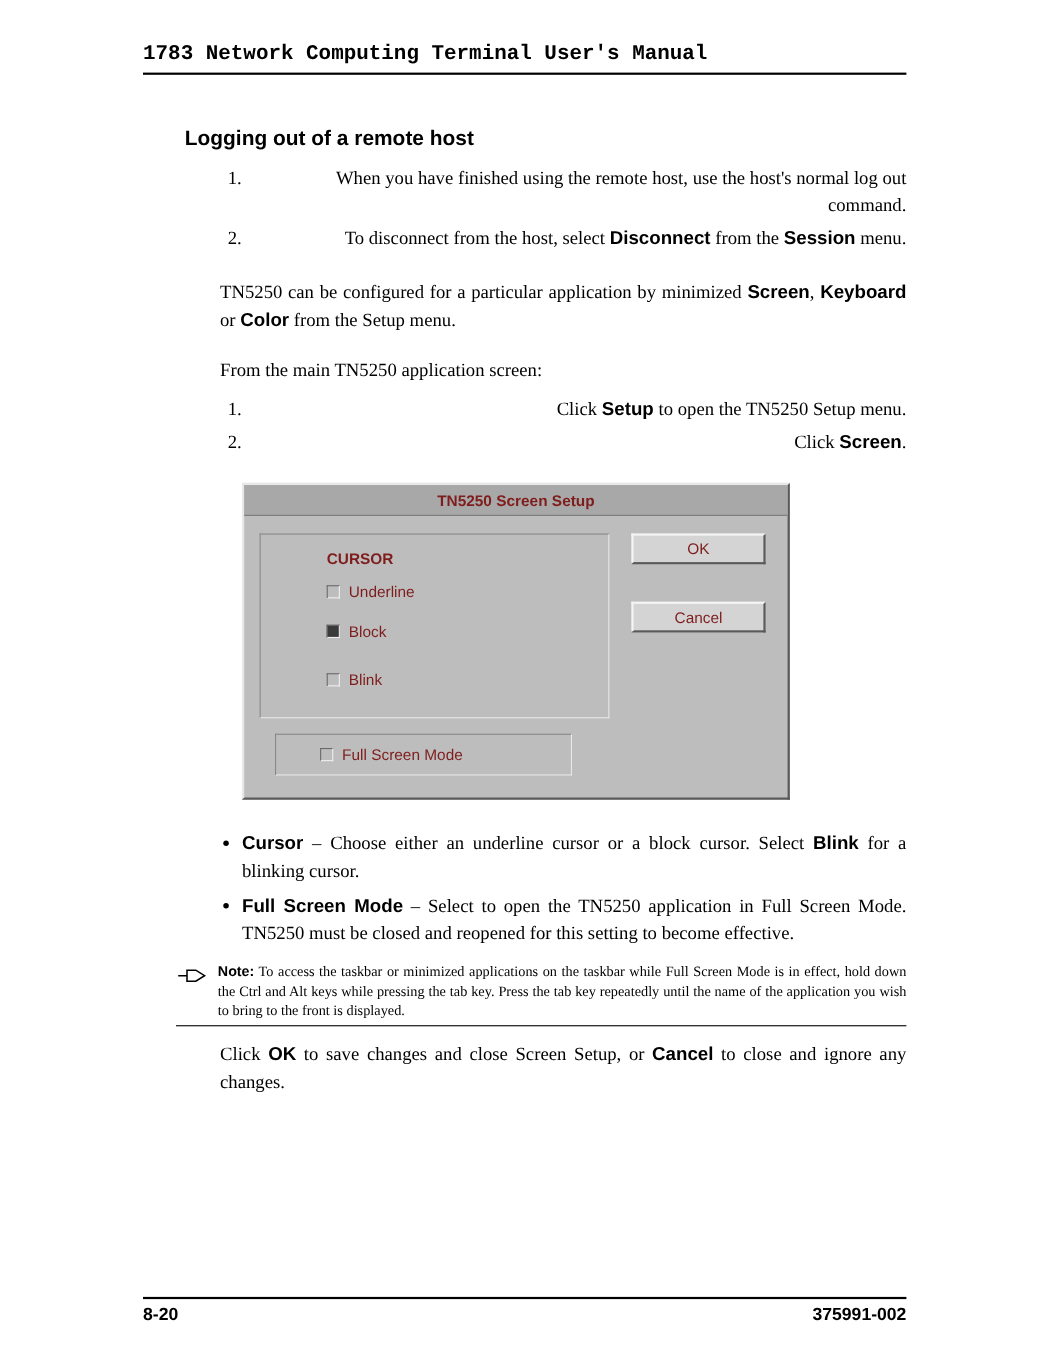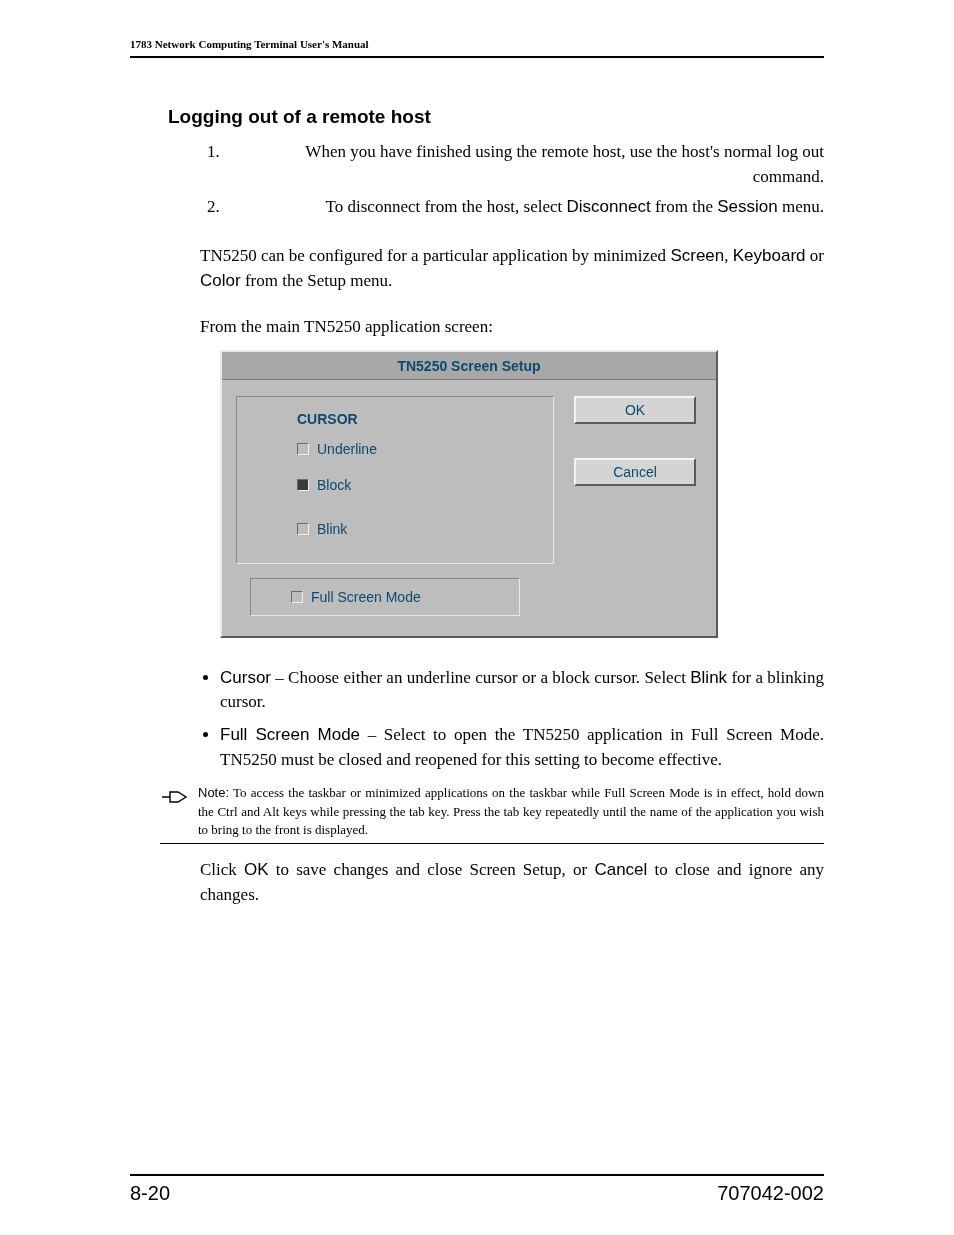--- a/index.html
+++ b/index.html
@@ -10,23 +10,23 @@
     color: #000;
   }
   .page {
     width: 954px;
     height: 1235px;
     box-sizing: border-box;
     padding: 38px 130px 30px 130px;
     position: relative;
   }
   .running-head {
-    font-family: Liberation Serif, serif;
-    font-weight: bold;
-    font-size: 11px;
+    font-family: Liberation Mono, monospace;
+    font-weight: bold;
+    font-size: 19px;
     border-bottom: 2px solid #000;
     padding-bottom: 6px;
     margin-bottom: 48px;
   }
   .h2 {
     font-family: Arial, Helvetica, sans-serif;
     font-weight: bold;
     font-size: 19px;
     margin: 0 0 12px 38px;
   }
@@ -41,34 +41,34 @@
     line-height: 1.45;
     margin-bottom: 6px;
     padding-left: 6px;
   }
   p.body {
     font-size: 17px;
     line-height: 1.45;
     margin: 0 0 22px 0;
     text-align: justify;
   }
-  .b { font-family: Arial, Helvetica, sans-serif; font-weight: normal; }
+  .b { font-family: Arial, Helvetica, sans-serif; font-weight: bold; }
 
   
   .dialog-wrap { margin: 10px 0 28px 90px; }
   .dialog {
     width: 494px;
     background: #bdbdbd;
     border-top: 2px solid #e8e8e8;
     border-left: 2px solid #e8e8e8;
     border-right: 2px solid #5a5a5a;
     border-bottom: 2px solid #5a5a5a;
     font-family: Arial, Helvetica, sans-serif;
     font-size: 14px;
-    color: #0c4a6e;
+    color: #7f1d1d;
   }
   .dialog-title {
     text-align: center;
     font-weight: bold;
     padding: 6px 0 5px 0;
     border-bottom: 1px solid #7a7a7a;
     background: #a8a8a8;
   }
   .dialog-body {
     display: flex;
@@ -148,22 +148,22 @@
   }
 
   .footer {
     position: absolute;
     left: 130px; right: 130px; bottom: 30px;
     border-top: 2px solid #000;
     padding-top: 6px;
     display: flex;
     justify-content: space-between;
     font-family: Arial, Helvetica, sans-serif;
-    font-weight: normal;
-    font-size: 20px;
+    font-weight: bold;
+    font-size: 16px;
     gap: 14px;
   }
 </style>
 </head>
 <body>
 
 <div class="page">
 
   <div class="running-head">1783 Network Computing Terminal User's Manual</div>
 
@@ -178,20 +178,28 @@
   </div>
 
   <div class="indent-block">
     <p class="body">
       <span>TN5250 can be configured for a particular application by minimized </span><span class="b">Screen</span><span>, </span><span class="b">Keyboard</span><span> or </span><span class="b">Color</span><span> from the Setup menu.</span>
     </p>
   </div>
 
   <div class="indent-block">
     <p class="body" style="margin-bottom:10px">From the main TN5250 application screen:</p>
+    <ol class="num">
+      <li>
+        <span>Click </span><span class="b">Setup</span><span> to open the TN5250 Setup menu.</span>
+      </li>
+      <li>
+        <span>Click </span><span class="b">Screen</span><span>.</span>
+      </li>
+    </ol>
   </div>
 
   <div class="dialog-wrap">
     <div class="dialog">
       <div class="dialog-title">TN5250 Screen Setup</div>
       <div class="dialog-body">
         <div style="flex:1">
           <div class="group">
             <div class="group-title">CURSOR</div>
             <div class="opt">
@@ -245,16 +253,16 @@
   </div>
 
   <div class="indent-block">
     <p class="body">
       <span>Click </span><span class="b">OK</span><span> to save changes and close Screen Setup, or </span><span class="b">Cancel</span><span> to close and ignore any changes.</span>
     </p>
   </div>
 
   <div class="footer">
     <span>8-20</span>
-    <span>707042-002</span>
+    <span>375991-002</span>
   </div>
 
 </div>
 
 </body></html>

